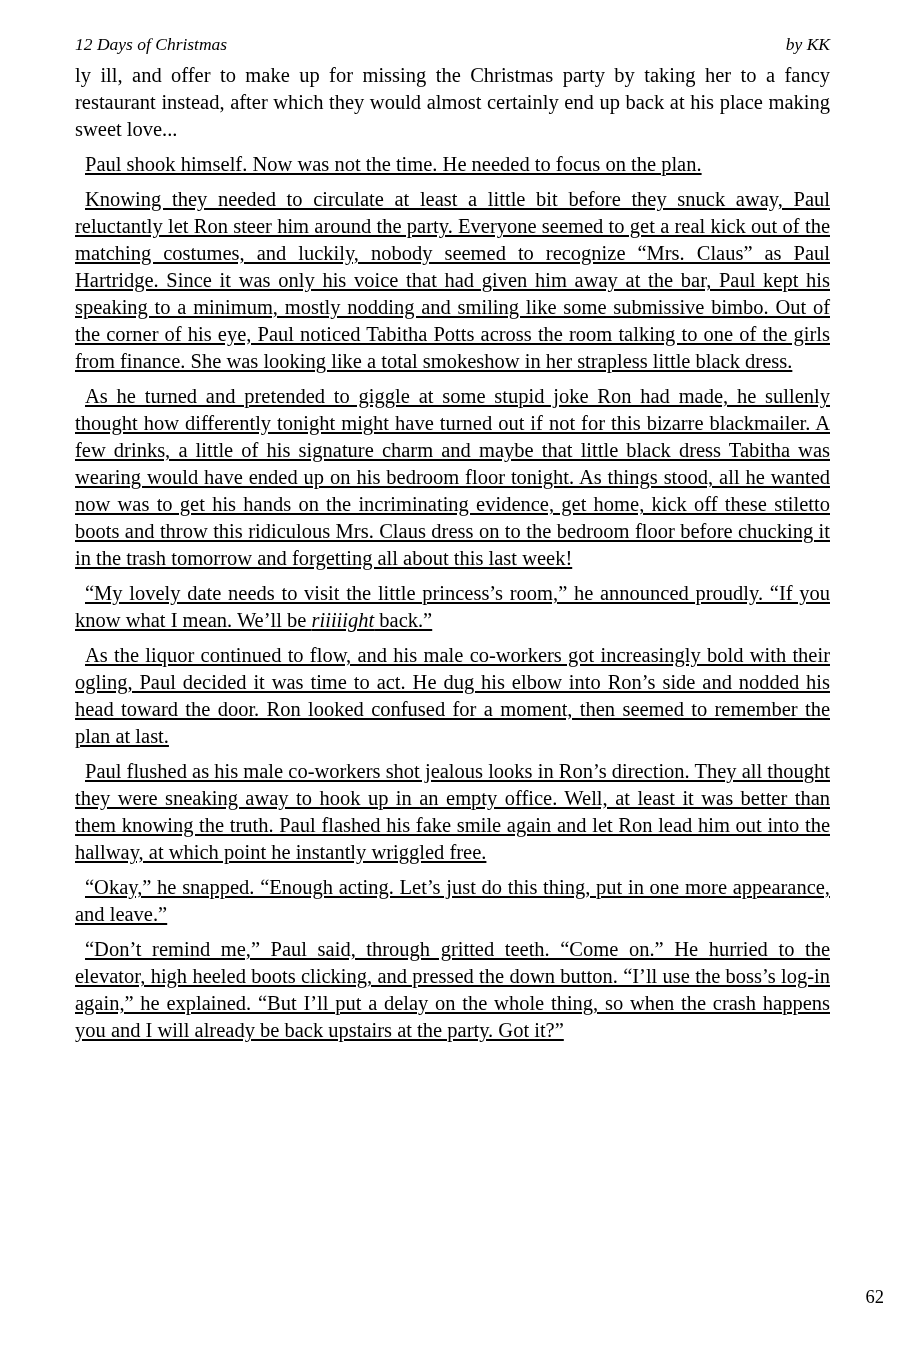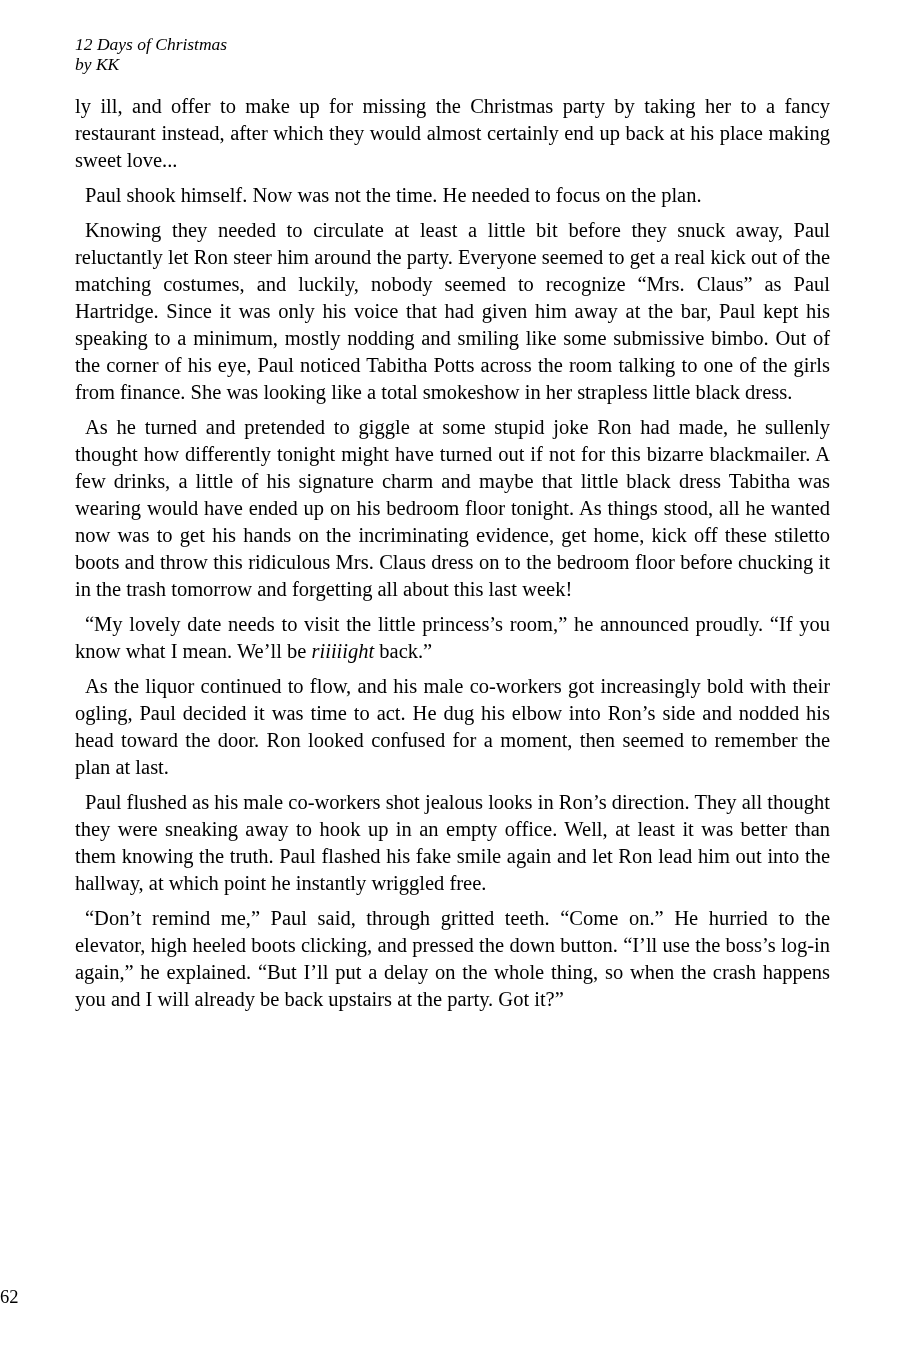--- a/index.html
+++ b/index.html
@@ -14,66 +14,67 @@
     background: #ffffff;
     color: #000000;
     font-family: "Liberation Serif", serif;
     box-sizing: border-box;
     padding: 34px 70px 0 75px;
     overflow: hidden;
   }
   .running-head {
     display: flex;
     justify-content: space-between;
-    align-items: flex-start;
+    align-items: flex-end;
     font-style: italic;
     font-size: 17.5px;
     line-height: 20px;
-    margin-bottom: 19px;
-    flex-direction: column;
+    margin-bottom: 8px;
   }
   .body-text {
     font-size: 20.5px;
     line-height: 27px;
     text-align: justify;
     hyphens: auto;
     -webkit-hyphens: auto;
   }
   .para {
     margin: 0 0 8px 0;
   }
   .para.indent {
     text-indent: 10px;
+    text-decoration: underline;
   }
   .para .it {
     font-style: italic;
   }
   .page-number {
     position: absolute;
     bottom: 42px;
     left: 0;
-    right: 4px;
-    text-align: left;
+    right: 16px;
+    text-align: right;
     font-size: 18.5px;
   }
 </style>
 </head>
 <body>
 
 <div class="page">
   <div class="running-head">
     <span>12 Days of Christmas</span>
     <span>by KK</span>
   </div>
 
   <div class="body-text" id="text-body">
       <p class="para"><span>ly ill, and offer to make up for missing the Christmas party by taking her to a fancy restaurant instead, after which they would almost certainly end up back at his place making sweet love...</span></p>
       <p class="para indent"><span>Paul shook himself. Now was not the time. He needed to focus on the plan.</span></p>
       <p class="para indent"><span>Knowing they needed to circulate at least a little bit before they snuck away, Paul reluctantly let Ron steer him around the party. Everyone seemed to get a real kick out of the matching costumes, and luckily, nobody seemed to recognize “Mrs. Claus” as Paul Hartridge. Since it was only his voice that had given him away at the bar, Paul kept his speaking to a minimum, mostly nodding and smiling like some submissive bimbo. Out of the corner of his eye, Paul noticed Tabitha Potts across the room talking to one of the girls from finance. She was looking like a total smokeshow in her strapless little black dress.</span></p>
       <p class="para indent"><span>As he turned and pretended to giggle at some stupid joke Ron had made, he sullenly thought how differently tonight might have turned out if not for this bizarre blackmailer. A few drinks, a little of his signature charm and maybe that little black dress Tabitha was wearing would have ended up on his bedroom floor tonight. As things stood, all he wanted now was to get his hands on the incriminating evidence, get home, kick off these stiletto boots and throw this ridiculous Mrs. Claus dress on to the bedroom floor before chucking it in the trash tomorrow and forgetting all about this last week!</span></p>
       <p class="para indent"><span>“My lovely date needs to visit the little princess’s room,” he announced proudly. “If you know what I mean. We’ll be </span><span class="it">riiiiight</span><span> back.”</span></p>
       <p class="para indent"><span>As the liquor continued to flow, and his male co-workers got increasingly bold with their ogling, Paul decided it was time to act. He dug his elbow into Ron’s side and nodded his head toward the door. Ron looked confused for a moment, then seemed to remember the plan at last.</span></p>
       <p class="para indent"><span>Paul flushed as his male co-workers shot jealous looks in Ron’s direction. They all thought they were sneaking away to hook up in an empty office. Well, at least it was better than them knowing the truth. Paul flashed his fake smile again and let Ron lead him out into the hallway, at which point he instantly wriggled free.</span></p>
+      <p class="para indent"><span>“Okay,” he snapped. “Enough acting. Let’s just do this thing, put in one more appearance, and leave.”</span></p>
       <p class="para indent"><span>“Don’t remind me,” Paul said, through gritted teeth. “Come on.” He hurried to the elevator, high heeled boots clicking, and pressed the down button. “I’ll use the boss’s log-in again,” he explained. “But I’ll put a delay on the whole thing, so when the crash happens you and I will already be back upstairs at the party. Got it?”</span></p>
     </div>
 
   <div class="page-number">62</div>
 </div>
 
 </body></html>

